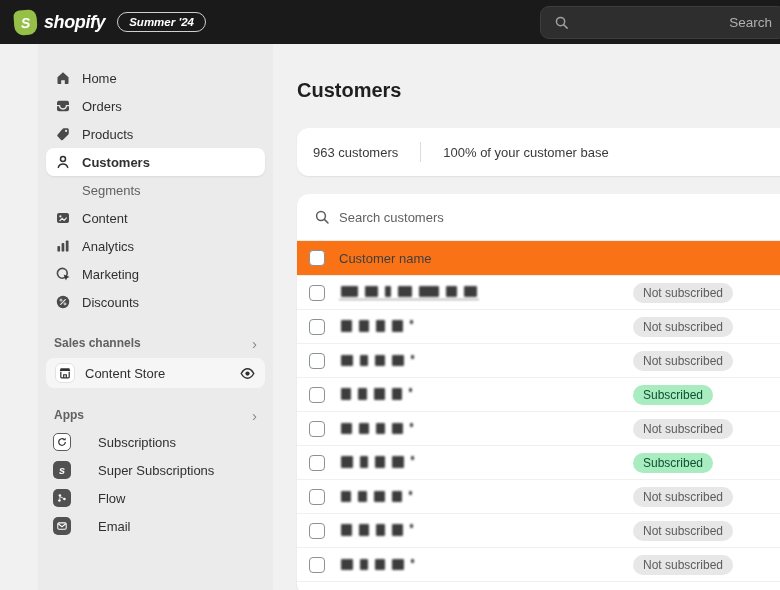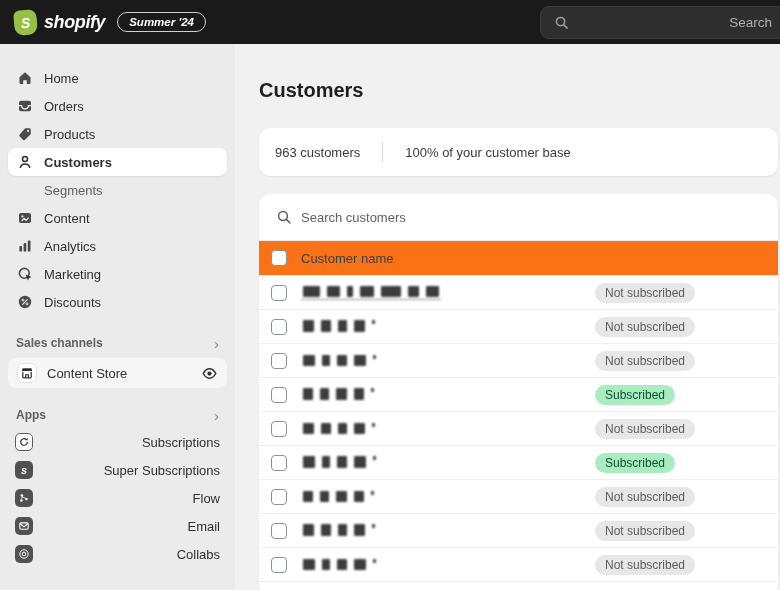--- a/index.html
+++ b/index.html
@@ -25,35 +25,35 @@
   .logo{display:flex;align-items:center;gap:7px;}
   .logo-bag{width:23px;height:25px;background:var(--brand-green);border-radius:26% 34% 38% 38%;transform:rotate(-4deg);display:grid;place-items:center;color:#fff;font-weight:700;font-style:italic;font-size:14px;}
   .wordmark{color:#fff;font-size:18px;font-weight:700;font-style:italic;letter-spacing:-0.4px;}
   .release-badge{margin-left:12px;border:1.5px solid #cfcfcf;border-radius:12px;color:#fff;font-size:11.5px;font-style:italic;font-weight:600;padding:3px 11px;}
   .topbar-search{position:absolute;left:540px;top:6px;right:-6px;height:33px;background:var(--topbar-search-bg);border:1px solid #3d3d3d;border-radius:9px;display:flex;align-items:center;gap:9px;padding:0 13px;color:#b5b5b5;}
   .topbar-search svg{flex-shrink:0;}
   .topbar-search input{background:transparent;border:none;outline:none;color:#cfcfcf;font-size:13.5px;width:100%;font-family:inherit;text-align:right;}
   .topbar-search input::placeholder{color:#b0b0b0;}
 
   
-  .body{display:flex;height:546px;}
+  .body{display:flex;height:546px;padding-left:38px;}
   .sidebar{width:235px;flex-shrink:0;background:var(--sidebar-bg);padding-top:20px;}
   .content{flex:1;padding:34px 0 0 24px;overflow:hidden;}
 
   
   .nav-item{height:28px;margin:0 8px;padding:0 8px;border-radius:8px;display:flex;align-items:center;gap:11px;font-size:13px;color:var(--text-primary);font-weight:500;cursor:default;}
   .nav-item .ic{width:17px;height:17px;display:grid;place-items:center;flex-shrink:0;}
   .nav-item.selected{background:#fff;font-weight:700;box-shadow:0 1px 2px rgba(0,0,0,.08);}
   .nav-item.sub{padding-left:36px;color:var(--text-secondary);}
   .section-head{display:flex;align-items:center;justify-content:space-between;padding:0 16px;height:26px;margin-top:14px;font-size:12px;font-weight:600;color:var(--text-secondary);}
   .chev{color:#8a8a8a;font-size:15px;font-weight:400;line-height:1;}
   .channel-item{height:30px;margin:2px 8px 0;padding:0 9px;border-radius:8px;background:#f6f6f6;display:flex;align-items:center;gap:10px;font-size:13px;font-weight:500;color:var(--text-primary);}
   .store-badge{width:20px;height:20px;background:#fff;border:1px solid #e2e2e2;border-radius:6px;display:grid;place-items:center;}
   .eye{margin-left:auto;display:grid;place-items:center;}
-  .app-item{height:28px;margin:0 8px;padding:0 7px;border-radius:8px;display:flex;align-items:center;gap:27px;font-size:13px;color:var(--text-primary);font-weight:500;justify-content:space-between;}
+  .app-item{height:28px;margin:0 8px;padding:0 7px;border-radius:8px;display:flex;align-items:center;gap:27px;font-size:13px;color:var(--text-primary);font-weight:500;}
   .app-ic{width:18px;height:18px;border-radius:5px;background:#515151;color:#fff;display:grid;place-items:center;flex-shrink:0;font-size:11px;}
   .app-ic.lite{background:#fff;border:1.5px solid #5c5c5c;color:#303030;}
   .app-ic .s-glyph{font-weight:700;font-style:italic;font-size:11px;line-height:1;}
 
   
   .page-title{font-size:20px;font-weight:700;color:#1f1f1f;line-height:24px;}
   .summary-card{width:519px;height:48px;margin-top:26px;background:var(--card-bg);border-radius:12px;box-shadow:0 1px 2px rgba(0,0,0,.07);display:flex;align-items:center;padding:0 16px;font-size:13px;color:#3a3a3a;}
   .vdiv{width:1px;height:20px;background:#dcdcdc;margin:0 22px;}
   .table-card{width:519px;height:402px;margin-top:18px;background:var(--card-bg);border-radius:12px;box-shadow:0 1px 2px rgba(0,0,0,.07);overflow:hidden;}
   .search-row{height:46px;display:flex;align-items:center;gap:9px;padding:0 17px;color:var(--text-secondary);}
@@ -225,29 +225,20 @@
       </div>
       <div class="app-item">
         <span class="app-ic">
             <svg width="12" height="12" viewBox="0 0 16 16">
               <rect x="2.4" y="3.8" width="11.2" height="8.4" rx="1.6" fill="none" stroke="#fff" stroke-width="1.4"></rect>
               <path d="M3 5l5 4 5-4" fill="none" stroke="#fff" stroke-width="1.4"></path>
             </svg>
           </span>
         <span>Email</span>
       </div>
-      <div class="app-item">
-        <span class="app-ic">
-            <svg width="12" height="12" viewBox="0 0 16 16">
-              <circle cx="8" cy="8" r="5.6" fill="none" stroke="#fff" stroke-width="1.3"></circle>
-              <circle cx="8" cy="8" r="2.4" fill="none" stroke="#fff" stroke-width="1.3"></circle>
-            </svg>
-          </span>
-        <span>Collabs</span>
-      </div>
     </nav>
 
     <main class="content">
       <h1 class="page-title">Customers</h1>
 
       <div class="summary-card">
         <span>963 customers</span>
         <span class="vdiv"></span>
         <span>100% of your customer base</span>
       </div>

